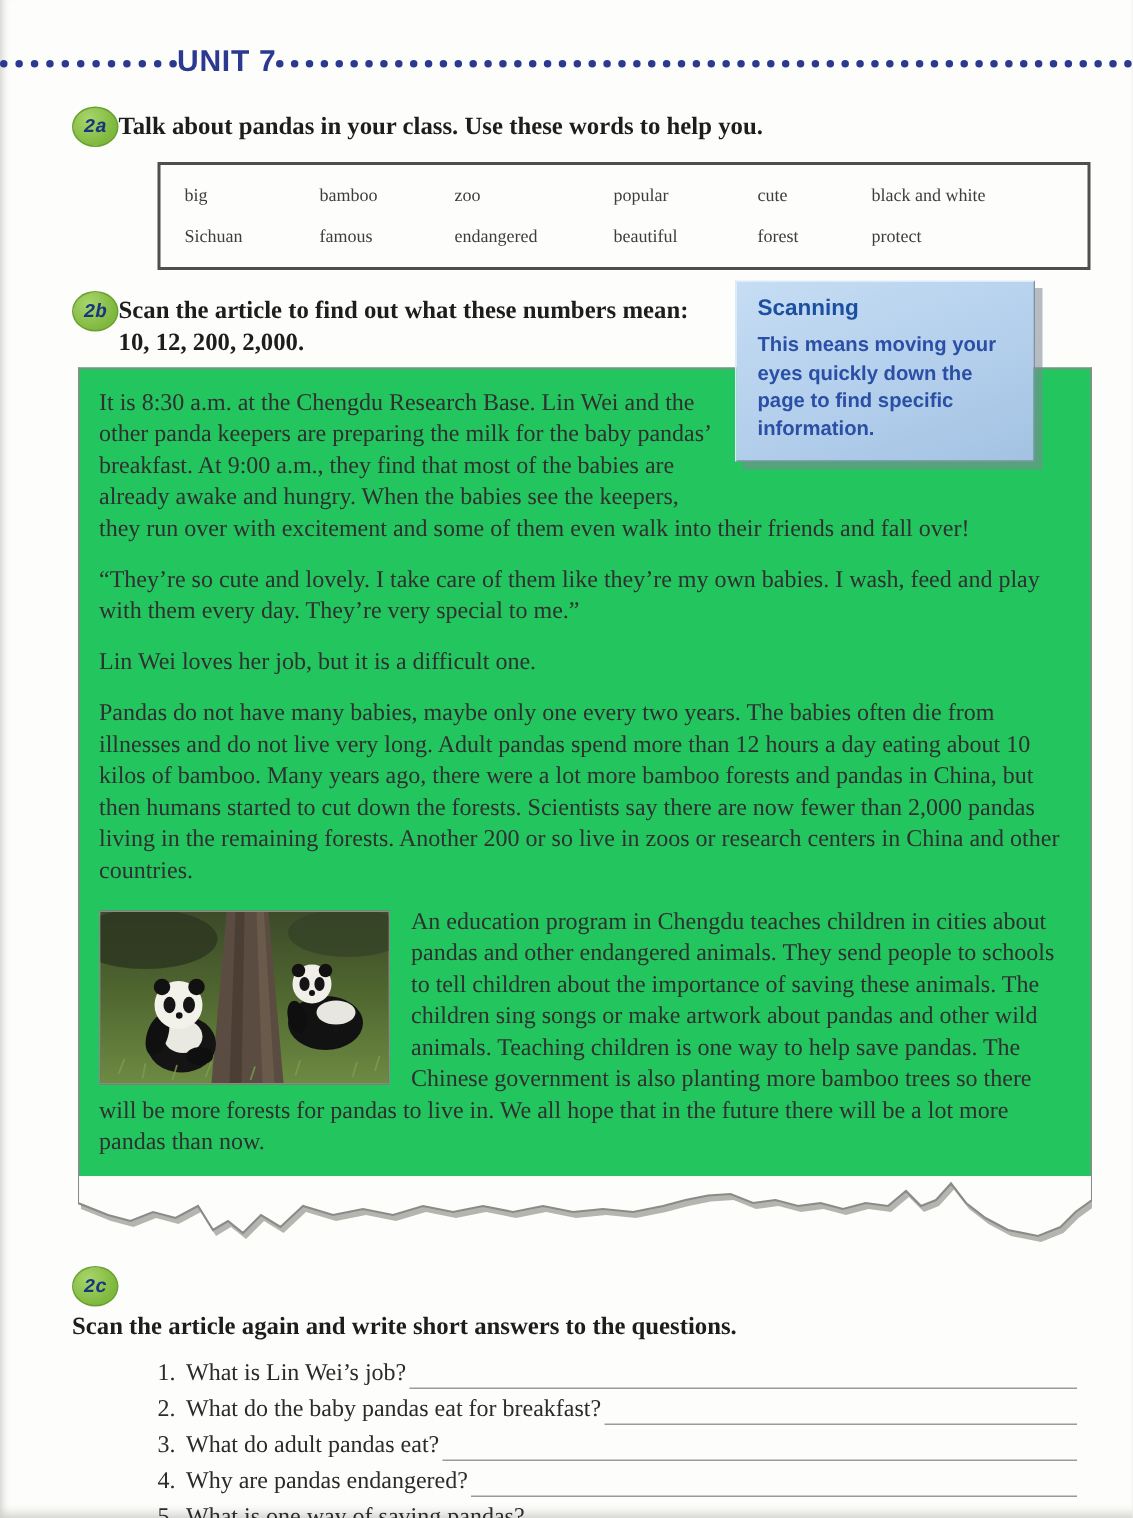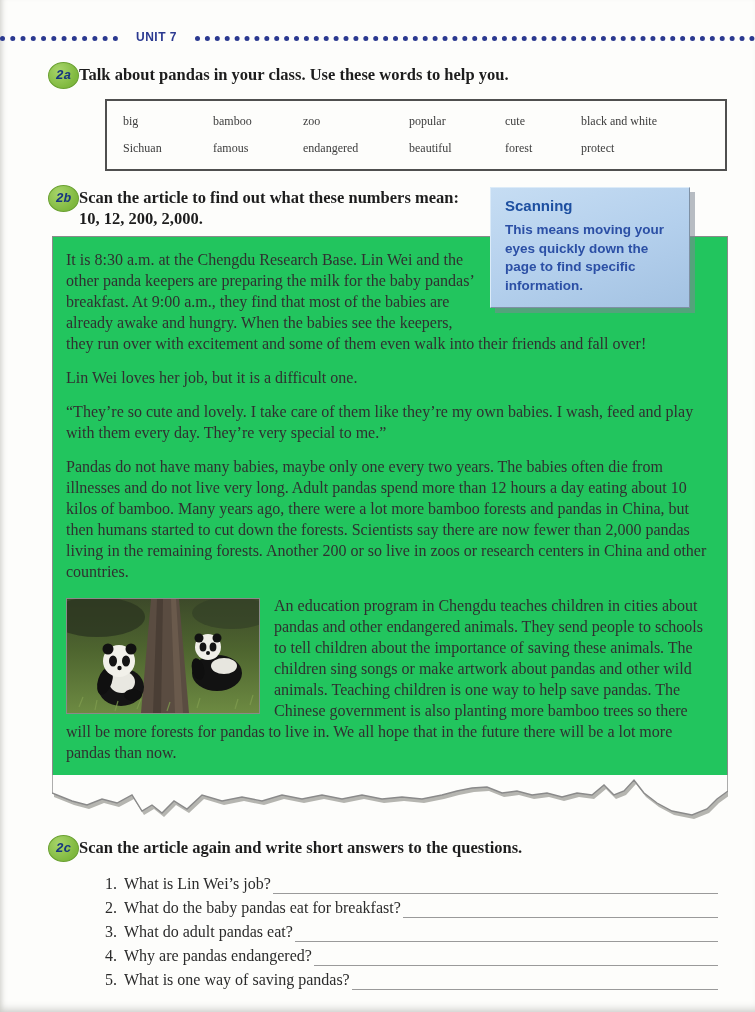--- a/index.html
+++ b/index.html
@@ -10,41 +10,41 @@
     box-shadow: inset 6px 0 6px -5px #c9c9c5, inset 0 -8px 8px -6px #c9c9c5;
   }
 
   
   .unit-header { display:flex; align-items:center; padding-top:31px; }
   .dotline { height:0; border-top:5px dotted #2b3990; }
   .dotline.left { width:118px; }
   .dotline.right { flex:1; }
   .unit-label {
     font-family:"Liberation Sans", sans-serif; font-weight:bold;
-    color:#2b3990; font-size:12px; letter-spacing:.5px; margin:0 18px;
+    color:#2b3990; font-size:20px; letter-spacing:.5px; margin:0 0;
     transform:translateY(-1px);
   }
 
   
   .section-row { display:flex; align-items:flex-start; margin-left:48px; margin-right:28px; }
   .badge {
     flex:0 0 auto; width:29px; height:25px; border-radius:50%;
     background:radial-gradient(circle at 35% 30%, #a8d56b, #7fb83e 70%);
     border:1px solid #69a030;
     display:flex; align-items:center; justify-content:center;
     font-family:Liberation Mono, monospace; font-weight:bold; font-style:italic;
     font-size:13px; color:#17367e;
   }
   .section-title {
     font-weight:bold; font-size:16.5px; color:#1d1d1d;
     line-height:21px; padding-top:2px;
   }
   .row-2a { margin-top:17px; }
   .row-2b { margin-top:14px; }
-  .row-2c { margin-top:12px; }
+  .row-2c { margin-top:12px;flex-direction:column; }
 
   
   .word-box {
     margin:10px 28px 0 105px; border:2px solid #4f4f4f; background:#fdfdfb;
     display:grid; grid-template-columns:90px 90px 106px 96px 76px auto;
     row-gap:7px; padding:10px 6px 11px 16px;
     font-size:12px; color:#3c3c3c;
   }
   .word-cell { line-height:20px; }
 
@@ -123,22 +123,22 @@
   </div>
 
   <div class="scanning-tip">
     <div class="scanning-title">Scanning</div>
     <div class="scanning-body">This means moving your eyes quickly down the page to find specific information.</div>
   </div>
 
   <div class="article-box">
     <div class="scan-spacer"></div>
     <p>It is 8:30 a.m. at the Chengdu Research Base. Lin Wei and the other panda keepers are preparing the milk for the baby pandas’ breakfast. At 9:00 a.m., they find that most of the babies are already awake and hungry. When the babies see the keepers, they run over with excitement and some of them even walk into their friends and fall over!</p>
+    <p>“They’re so cute and lovely. I take care of them like they’re my own babies. I wash, feed and play with them every day. They’re very special to me.”</p>
     <p>Lin Wei loves her job, but it is a difficult one.</p>
-    <p>“They’re so cute and lovely. I take care of them like they’re my own babies. I wash, feed and play with them every day. They’re very special to me.”</p>
     <p>Pandas do not have many babies, maybe only one every two years. The babies often die from illnesses and do not live very long. Adult pandas spend more than 12 hours a day eating about 10 kilos of bamboo. Many years ago, there were a lot more bamboo forests and pandas in China, but then humans started to cut down the forests. Scientists say there are now fewer than 2,000 pandas living in the remaining forests. Another 200 or so live in zoos or research centers in China and other countries.</p>
 
     <div class="panda-photo">
       <svg width="192" height="114" viewBox="0 0 192 114" xmlns="http://www.w3.org/2000/svg">
         <defs>
           <linearGradient id="grass" x1="0" y1="0" x2="0" y2="1">
             <stop offset="0" stop-color="#3d4a2a"></stop>
             <stop offset="0.45" stop-color="#4e652f"></stop>
             <stop offset="1" stop-color="#6d8a42"></stop>
           </linearGradient>

